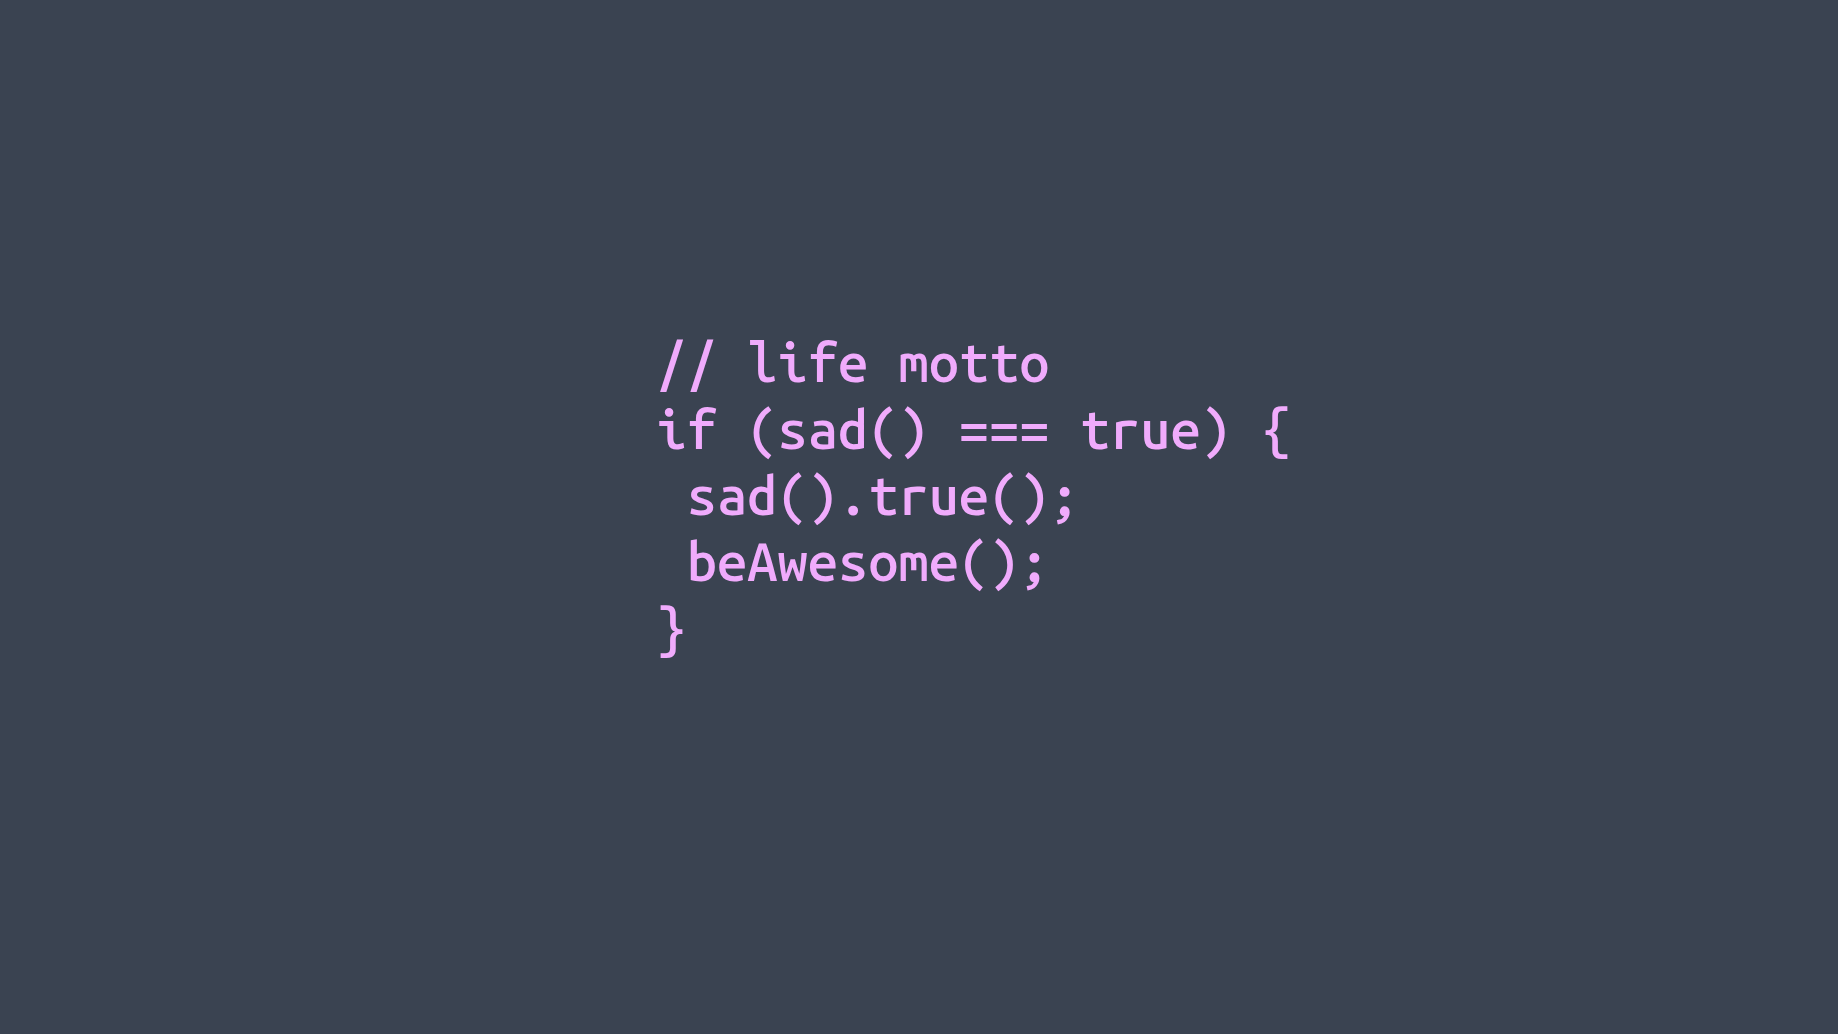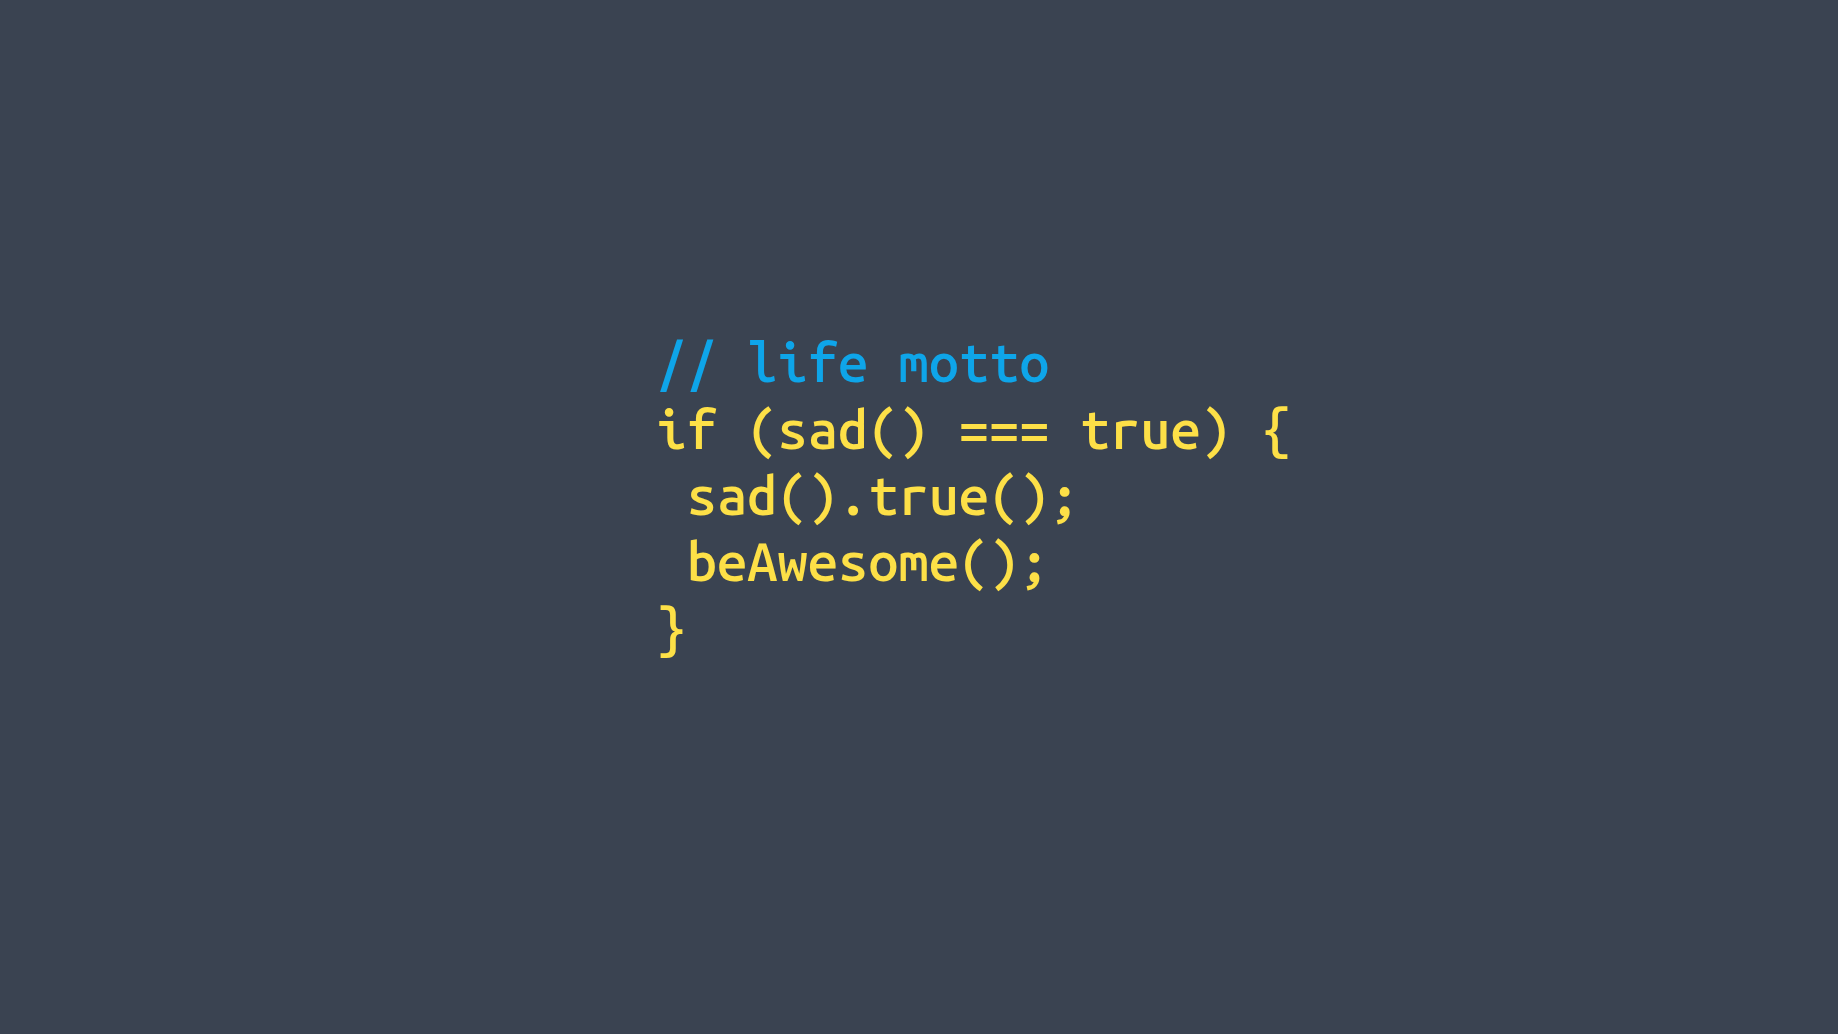--- a/index.html
+++ b/index.html
@@ -20,24 +20,24 @@
       font-family: "Ubuntu Mono", "DejaVu Sans Mono", "Consolas", "Menlo", monospace;
       font-size: 54px;
       line-height: 1.23;
       font-weight: 500;
       white-space: pre;
       position: relative;
       left: 55px;
       top: -55px;
     }
     .comment {
-      color: #0ea5e9;
+      color: #f0abfc;
     }
     .code {
-      color: #fde047;
+      color: #f0abfc;
     }
   </style>
 </head>
 <body>
 
 <div class="code-block">
 <span class="comment">// life motto</span>
 <span class="code">if (sad() === true) {</span>
 <span class="code"> sad().true();</span>
 <span class="code"> beAwesome();</span>

